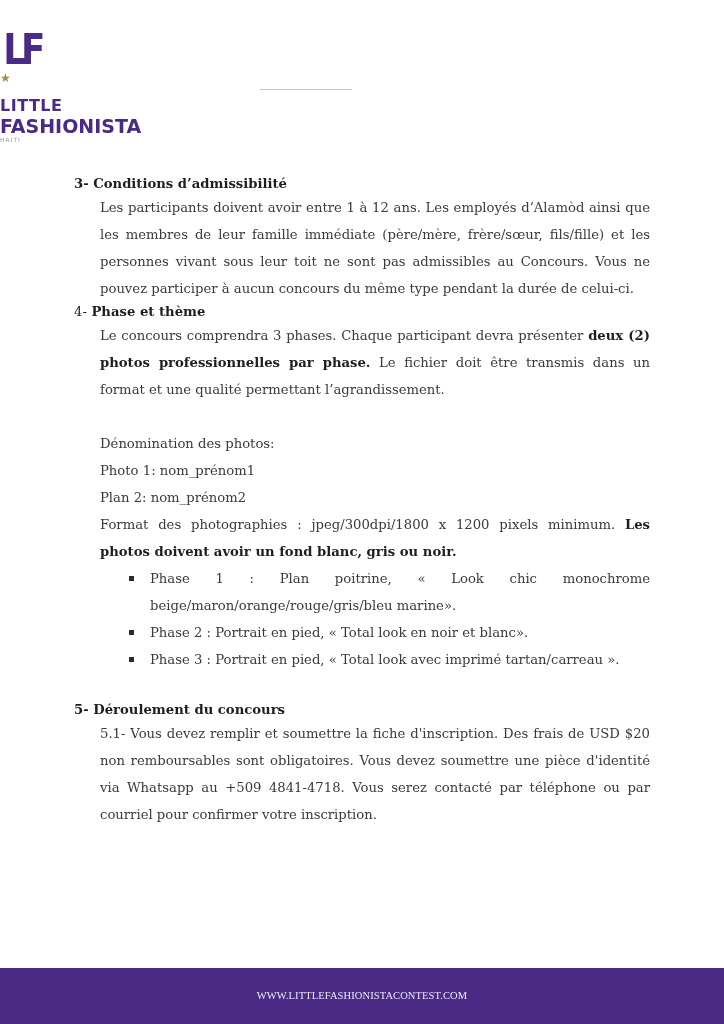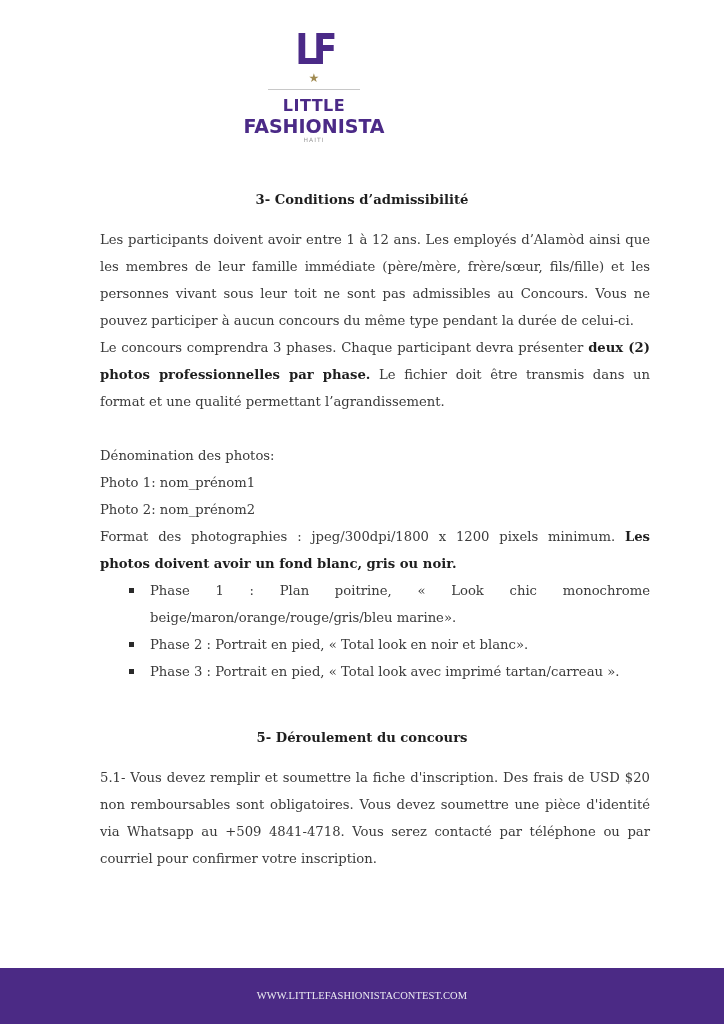--- a/index.html
+++ b/index.html
@@ -2,38 +2,38 @@
 <html><head>
 <meta charset="utf-8">
 <style>
   html, body { margin: 0; padding: 0; }
   body {
     width: 724px; height: 1024px; position: relative; overflow: hidden;
     background: #ffffff;
     font-family: "DejaVu Serif", "Liberation Serif", serif;
     color: #3a3a3a;
   }
-  .logo { position: absolute; left: 8px; top: 30px; width: 612px; text-align: center; }
+  .logo { position: absolute; left: 0; top: 30px; width: 612px; }
   .monogram {
     display: inline-block; font-family: "DejaVu Sans", sans-serif; font-weight: bold;
     color: #4b2a87; font-size: 42px; line-height: 40px; letter-spacing: -6px;
     transform: scaleX(0.85);
   }
   .star { display: block; color: #a08a50; font-size: 12px; line-height: 12px; margin-top: 2px; }
   .logo-rule { width: 92px; height: 1px; background: #c8c8c8; margin: 5px auto 6px auto; }
   .logo-line1, .logo-line2 {
     display: block; font-family: "DejaVu Sans", sans-serif; font-weight: bold; color: #4b2a87;
     line-height: 20px;
   }
   .logo-line1 { font-size: 16px; letter-spacing: 0.5px; }
   .logo-line2 { font-size: 19px; letter-spacing: 0px; }
   .logo-sub { display:block; font-family: "DejaVu Sans", sans-serif; font-size: 6px; color: #9a9a9a; letter-spacing: 1px; line-height: 8px; }
 
   .content { position: absolute; left: 74px; top: 174px; width: 576px; font-size: 13.2px; }
-  .h { font-weight: bold; color: #1e1e1e; line-height: 20px; height: 20px; margin: 16px; text-align: center; }
+  .h { font-weight: bold; color: #1e1e1e; line-height: 20px; height: 20px; margin: 0; }
   .para { margin: 0 0 0 26px; line-height: 27px; text-align: justify; }
   .para b { color: #1e1e1e; }
   .line { margin: 0 0 0 26px; line-height: 27px; }
   .gap { height: 27px; }
   ul.phases { list-style: none; margin: 0; padding: 0 0 0 50px; }
   ul.phases li { position: relative; padding-left: 26px; line-height: 27px; text-align: justify; }
   ul.phases li::before {
     content: ""; position: absolute; left: 5px; top: 11px; width: 5px; height: 5px; background: #2a2a2a;
   }
   .footer {
@@ -57,25 +57,29 @@
   <span class="logo-sub">HAITI</span>
 </div>
 
 <div class="content">
   <p class="h">
     <span>3-</span>
     <span>Conditions d’admissibilité</span>
   </p>
   <p class="para">Les participants doivent avoir entre 1 à 12 ans. Les employés d’Alamòd ainsi que les membres de leur famille immédiate (père/mère, frère/sœur, fils/fille) et les personnes vivant sous leur toit ne sont pas admissibles au Concours. Vous ne pouvez participer à aucun concours du même type pendant la durée de celui-ci.</p>
 
+  <p class="h">
+    <span style="font-weight:normal">4-</span>
+    <span>Phase et thème</span>
+  </p>
   <p class="para"><span>Le concours comprendra 3 phases. Chaque participant devra présenter </span><b>deux (2) photos professionnelles par phase.</b><span> Le fichier doit être transmis dans un format et une qualité permettant l’agrandissement.</span></p>
   <div class="gap"></div>
   <p class="line">Dénomination des photos:</p>
   <p class="line">Photo 1: nom_prénom1</p>
-  <p class="line">Photo 2: nom_prénom2</p>
+  <p class="line">Plan 2: nom_prénom2</p>
   <p class="para"><span>Format des photographies : jpeg/300dpi/1800 x 1200 pixels minimum. </span><b>Les photos doivent avoir un fond blanc, gris ou noir.</b></p>
   <ul class="phases">
     <li>Phase 1 : Plan poitrine, « Look chic monochrome beige/maron/orange/rouge/gris/bleu marine».</li>
     <li>Phase 2 : Portrait en pied, « Total look en noir et blanc».</li>
     <li>Phase 3 : Portrait en pied, « Total look avec imprimé tartan/carreau ».</li>
   </ul>
   <div class="gap"></div>
 
   <p class="h">
     <span>5-</span>

